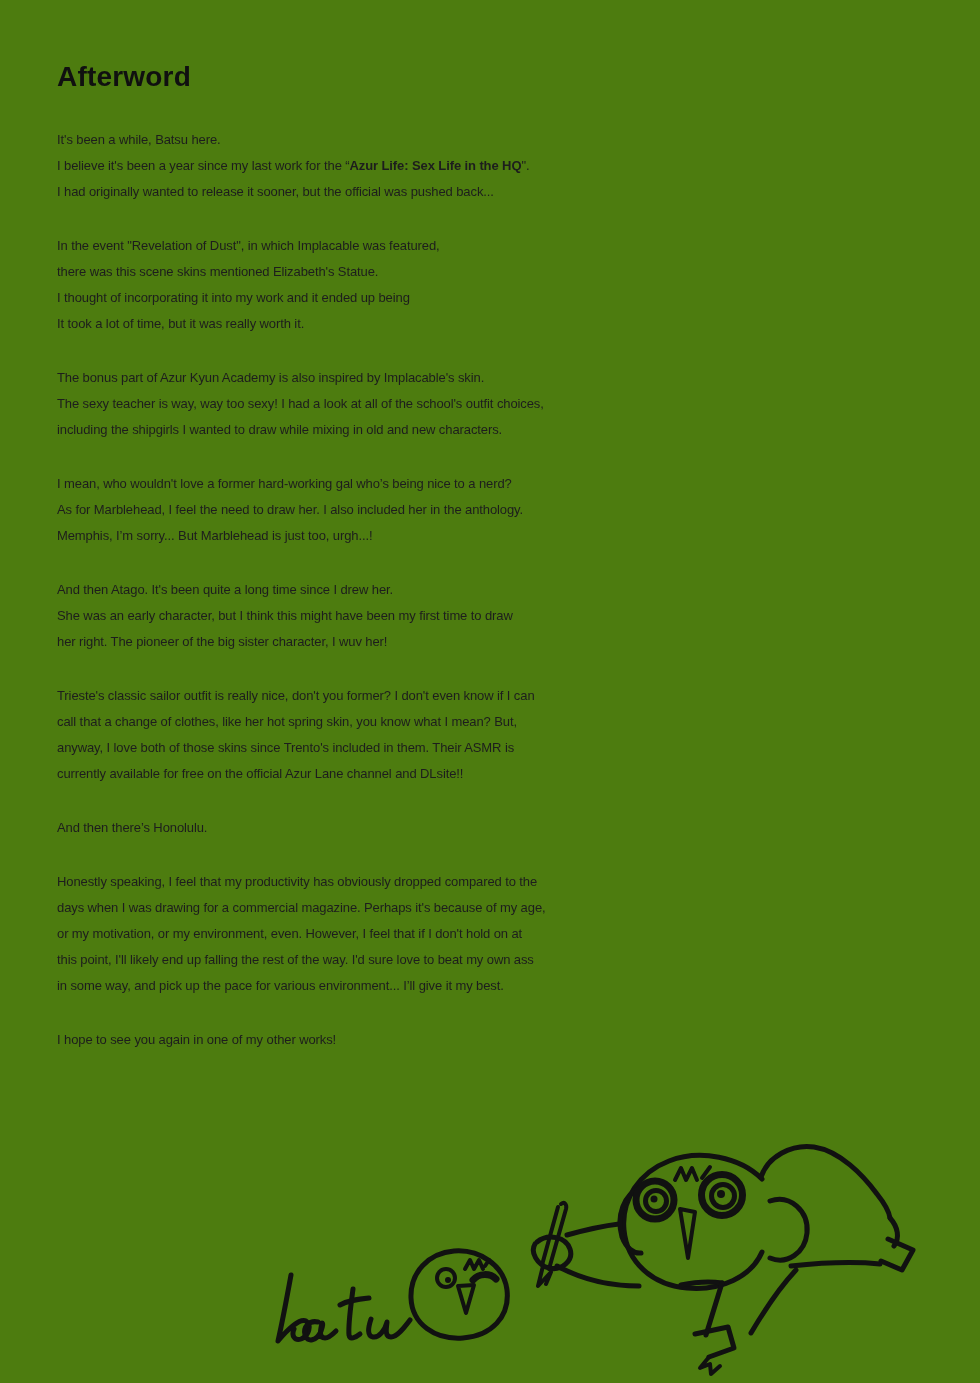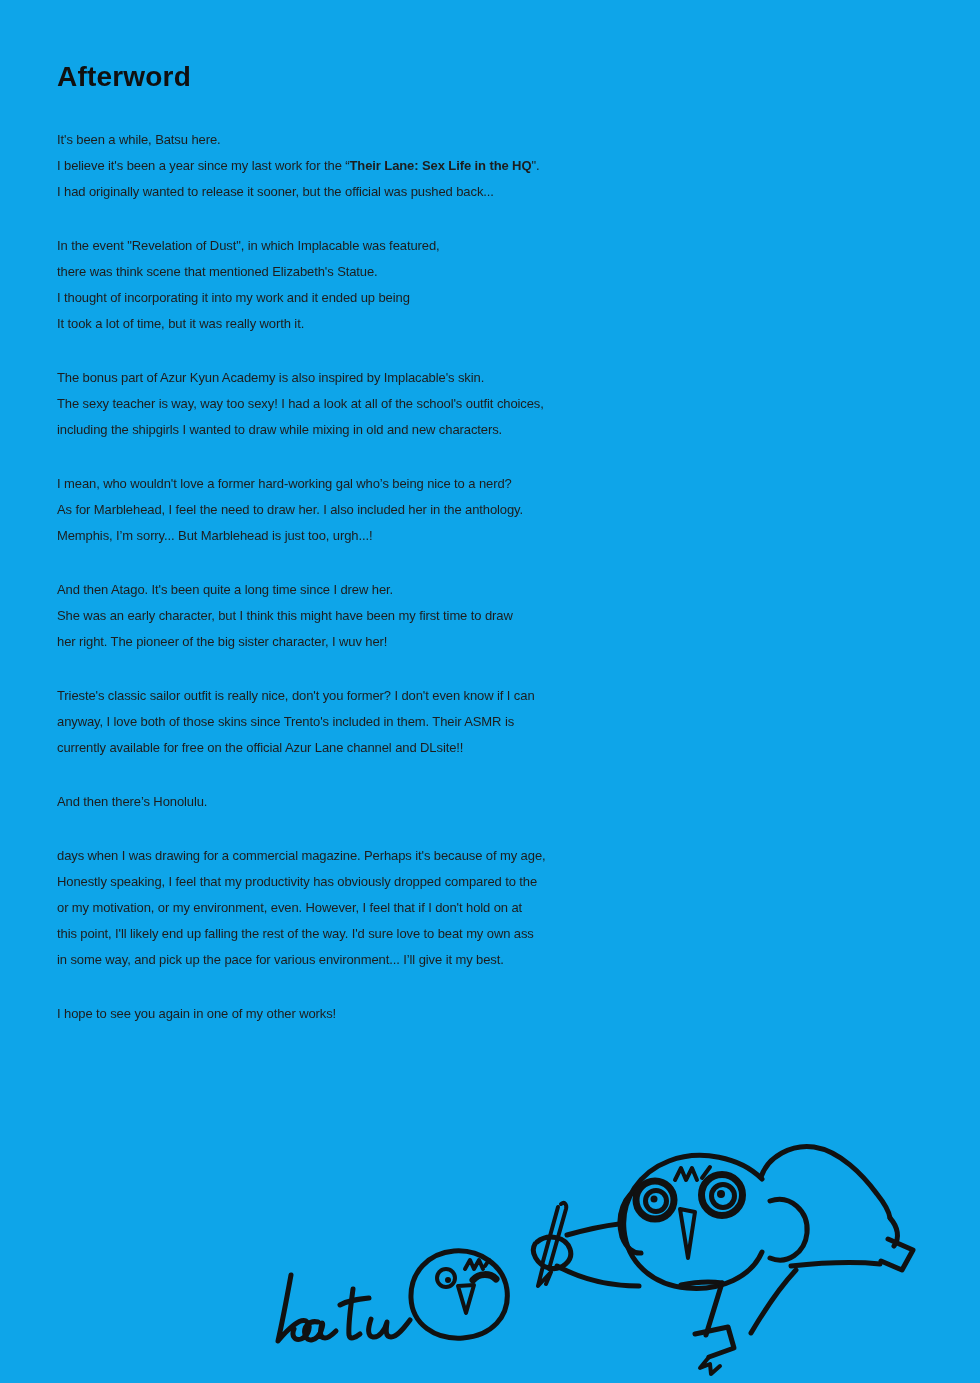--- a/index.html
+++ b/index.html
@@ -1,20 +1,20 @@
 <!DOCTYPE html>
 <html><head>
 <meta charset="utf-8">
 <style>
   html, body { margin: 0; padding: 0; background: #ffffff; }
   .page {
     position: relative;
     width: 980px;
     height: 1383px;
-    background: #0ea5e9;
+    background: #4d7c0f;
     overflow: hidden;
     font-family: "Liberation Sans", "DejaVu Sans", sans-serif;
     color: #1d1d1d;
   }
   .text-col {
     position: absolute;
     left: 57px;
     top: 60px;
     width: 900px;
   }
@@ -58,27 +58,27 @@
 </head>
 <body>
 
 <div class="page">
 
   <div class="text-col">
     <h1 class="title">Afterword</h1>
 
     <div class="para">
       <div class="ln">It's been a while, Batsu here.</div>
-      <div class="ln"><span>I believe it's been a year since my last work for the “</span><strong>Their Lane: Sex Life in the HQ</strong><span>".</span></div>
+      <div class="ln"><span>I believe it's been a year since my last work for the “</span><strong>Azur Life: Sex Life in the HQ</strong><span>".</span></div>
       <div class="ln">I had originally wanted to release it sooner, but the official was pushed back...</div>
     </div>
 
     <div class="para">
       <div class="ln">In the event "Revelation of Dust", in which Implacable was featured,</div>
-      <div class="ln">there was think scene that mentioned Elizabeth's Statue.</div>
+      <div class="ln">there was this scene skins mentioned Elizabeth's Statue.</div>
       <div class="ln">I thought of incorporating it into my work and it ended up being</div>
       <div class="ln">It took a lot of time, but it was really worth it.</div>
     </div>
 
     <div class="para">
       <div class="ln">The bonus part of Azur Kyun Academy is also inspired by Implacable's skin.</div>
       <div class="ln">The sexy teacher is way, way too sexy! I had a look at all of the school's outfit choices,</div>
       <div class="ln">including the shipgirls I wanted to draw while mixing in old and new characters.</div>
     </div>
 
@@ -89,31 +89,32 @@
     </div>
 
     <div class="para">
       <div class="ln">And then Atago. It's been quite a long time since I drew her.</div>
       <div class="ln">She was an early character, but I think this might have been my first time to draw</div>
       <div class="ln">her right. The pioneer of the big sister character, I wuv her!</div>
     </div>
 
     <div class="para">
       <div class="ln">Trieste's classic sailor outfit is really nice, don't you former? I don't even know if I can</div>
+      <div class="ln">call that a change of clothes, like her hot spring skin, you know what I mean? But,</div>
       <div class="ln">anyway, I love both of those skins since Trento's included in them. Their ASMR is</div>
       <div class="ln">currently available for free on the official Azur Lane channel and DLsite!!</div>
     </div>
 
     <div class="para">
       <div class="ln">And then there’s Honolulu.</div>
     </div>
 
     <div class="para">
+      <div class="ln">Honestly speaking, I feel that my productivity has obviously dropped compared to the</div>
       <div class="ln">days when I was drawing for a commercial magazine. Perhaps it's because of my age,</div>
-      <div class="ln">Honestly speaking, I feel that my productivity has obviously dropped compared to the</div>
       <div class="ln">or my motivation, or my environment, even. However, I feel that if I don't hold on at</div>
       <div class="ln">this point, I'll likely end up falling the rest of the way. I'd sure love to beat my own ass</div>
       <div class="ln">in some way, and pick up the pace for various environment... I’ll give it my best.</div>
     </div>
 
     <div class="para">
       <div class="ln">I hope to see you again in one of my other works!</div>
     </div>
   </div>
 

